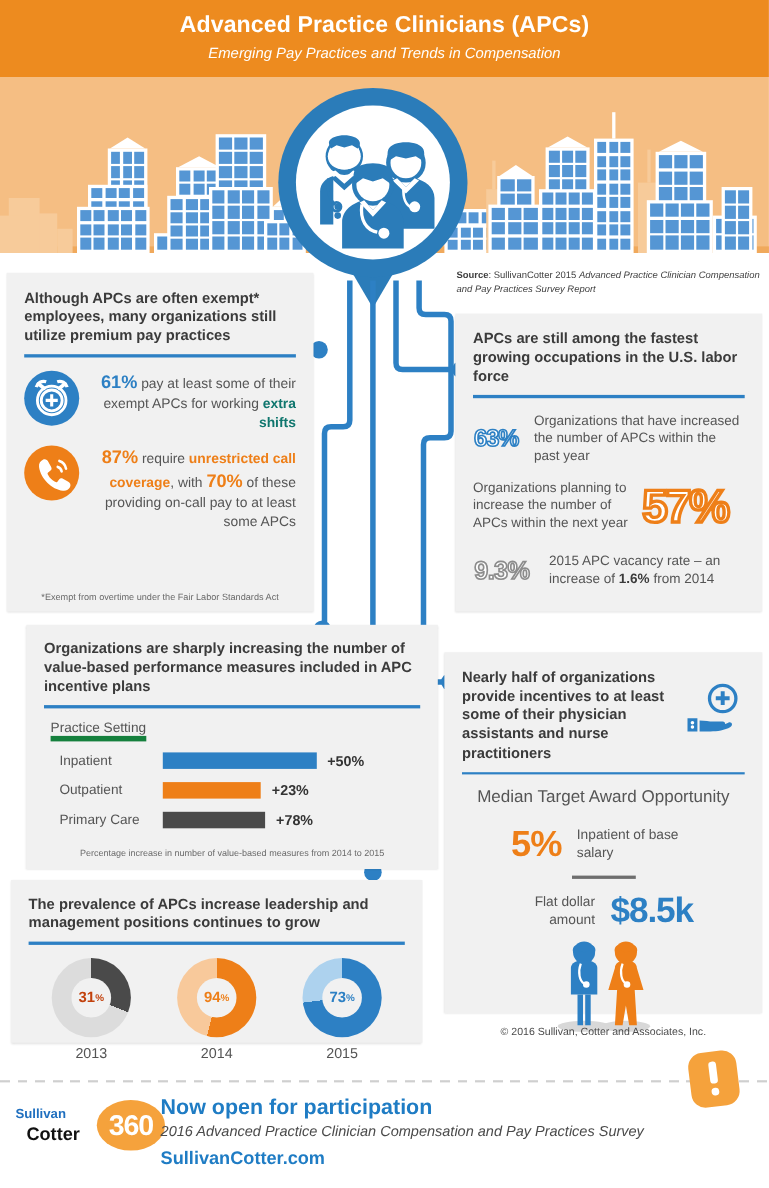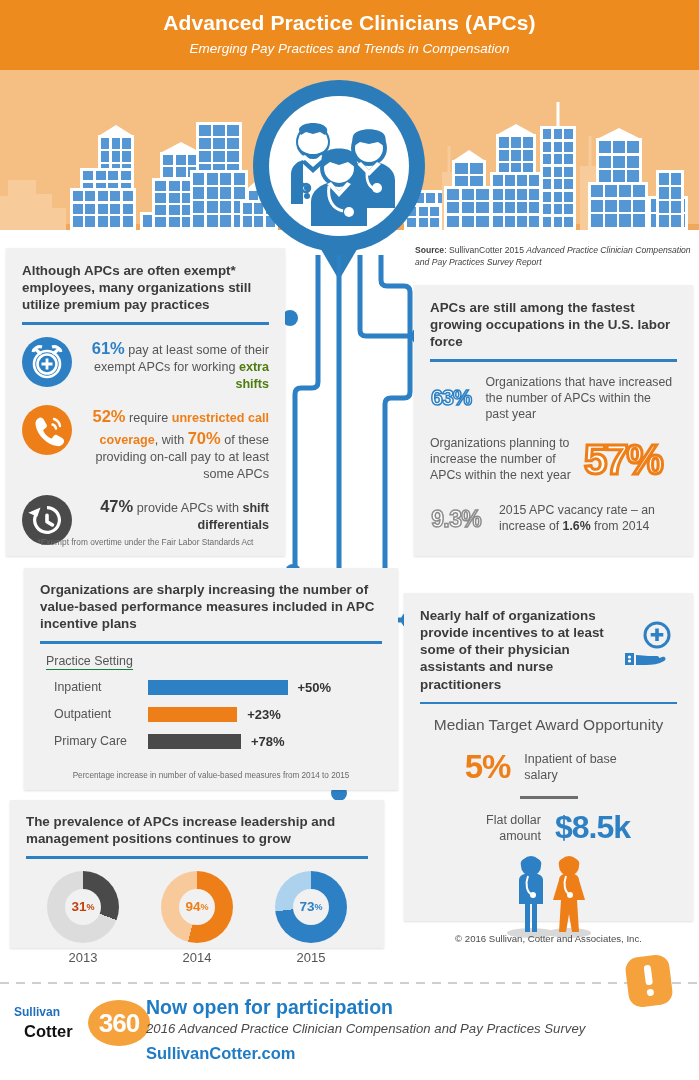--- a/index.html
+++ b/index.html
@@ -51,39 +51,39 @@
   .panel{position:absolute;background:#F1F1F1;box-shadow:0 1px 2px rgba(0,0,0,.13);}
   .ph{font-size:13.4px;font-weight:bold;color:#3b3b3b;line-height:1.28;}
   .rule{height:2.5px;background:#2D80C4;margin:9px 0 0 0;}
 
   
   #panel-exempt{left:6px;top:248px;width:279px;height:308px;}
   #panel-exempt .inner{padding:14px 16px 0 16px;}
   .stat-row{display:flex;align-items:flex-start;margin-top:12px;}
   .ico{width:50px;height:50px;border-radius:50%;flex:0 0 50px;position:relative;margin-right:8px;}
   .stat-txt{flex:1;text-align:right;font-size:12.6px;line-height:1.34;color:#555;}
-  .b{color:#4d7c0f;font-weight:bold;margin-top:48px;}
+  .b{color:#0f766e;font-weight:bold;margin-top:48px;}
   .o{color:#EE7F18;font-weight:bold;}
   .d{color:#3b3b3b;font-weight:bold;}
   .pct-b{color:#2D80C4;font-weight:bold;font-size:16.5px;}
   .pct-o{color:#EE7F18;font-weight:bold;font-size:16.5px;}
   .pct-d{color:#3b3b3b;font-weight:bold;font-size:16.5px;}
   #footnote{position:absolute;left:0;bottom:9px;width:279px;text-align:center;
             font-size:8.3px;color:#6a6a6a;}
 
   
   #panel-growth{left:414px;top:285px;width:279px;height:271px;}
   #panel-growth .inner{padding:14px 16px 0 16px;}
   .g-row{display:flex;align-items:center;margin-top:12px;}
   .g-txt{font-size:12.3px;line-height:1.32;color:#555;}
 
   
   #panel-chart{left:24px;top:568px;width:374px;height:222px;}
   #panel-chart .inner{padding:13px 16px 0 16px;}
-  #practice-label{font-size:12.4px;color:#555;border-bottom:1px solid #15803d;
+  #practice-label{font-size:12.4px;color:#555;border-bottom:5px solid #15803d;
                   display:inline-block;padding-bottom:1px;margin:10px 0 4px 6px;}
   .barrow{display:flex;align-items:center;height:27px;}
   .barlabel{width:108px;font-size:12.4px;color:#555;padding-left:14px;box-sizing:border-box;}
   .bar{height:15px;}
   .barval{font-size:13px;font-weight:bold;color:#333;margin-left:10px;}
   #chart-note{position:absolute;left:0;bottom:10px;width:374px;text-align:center;
               font-size:8.2px;color:#6a6a6a;}
 
   
   #panel-incentive{left:404px;top:593px;width:289px;height:328px;}
@@ -587,36 +587,24 @@
       <div class="ico" style="background:#EE7F18">
         <svg width="50" height="50" viewBox="0 0 50 50">
           <path d="M17 13c2-1 4 0 5 2l2.5 4.5c.8 1.5.4 2.6-.8 3.5l-2 1.5c-.6.5-.7 1 .2 2.6 1.3 2.4 3.3 4.4 5.7 5.7 1.6.9 2.1.8 2.6.2l1.5-2c.9-1.2 2-1.6 3.5-.8l4.5 2.5c2 1 3 3 2 5-1.2 2.4-3.6 3.8-6.5 3.4C25 40 15 30 13.5 19.5 13.1 16.6 14.6 14.2 17 13z" fill="#fff"></path>
           <g stroke="#fff" stroke-width="2.4" fill="none" stroke-linecap="round">
             <path d="M32 14 A9 9 0 0 1 38 21"></path>
             <path d="M30.5 19.5 A5 5 0 0 1 34 23.5"></path>
           </g>
         </svg>
       </div>
       <div class="stat-txt">
-        <span class="pct-o">52%</span><span> require </span><span class="o">unrestricted call coverage</span><span>, with </span><span class="pct-o">70%</span><span> of these providing on-call pay to at least some APCs</span>
-      </div>
-    </div>
-
-    <div class="stat-row">
-      <div class="ico" style="background:#4A4A4A">
-        <svg width="50" height="50" viewBox="0 0 50 50">
-          <path d="M25 11a14 14 0 1 1-12.6 7.9l2.9 1.4A10.8 10.8 0 1 0 25 14.2z" fill="#fff"></path>
-          <path d="M18.5 12.5l-3.2 9.3-9-4z" fill="#fff"></path>
-          <path d="M25 18.5a1.8 1.8 0 0 1 1.8 1.8v5.4l4.4 2.6a1.8 1.8 0 1 1-1.8 3.1l-5.3-3.1a1.8 1.8 0 0 1-.9-1.6v-6.4A1.8 1.8 0 0 1 25 18.5z" fill="#fff"></path>
-        </svg>
-      </div>
-      <div class="stat-txt">
-        <span class="pct-d">47%</span><span> provide APCs with </span><span class="d">shift differentials</span>
-      </div>
-    </div>
+        <span class="pct-o">87%</span><span> require </span><span class="o">unrestricted call coverage</span><span>, with </span><span class="pct-o">70%</span><span> of these providing on-call pay to at least some APCs</span>
+      </div>
+    </div>
+
   </div>
   <div id="footnote">*Exempt from overtime under the Fair Labor Standards Act</div>
 </div>
 
 <div class="panel" id="panel-growth">
   <div class="inner">
     <div class="ph">APCs are still among the fastest growing occupations in the U.S. labor force</div>
     <div class="rule"></div>
 
     <div class="g-row">

